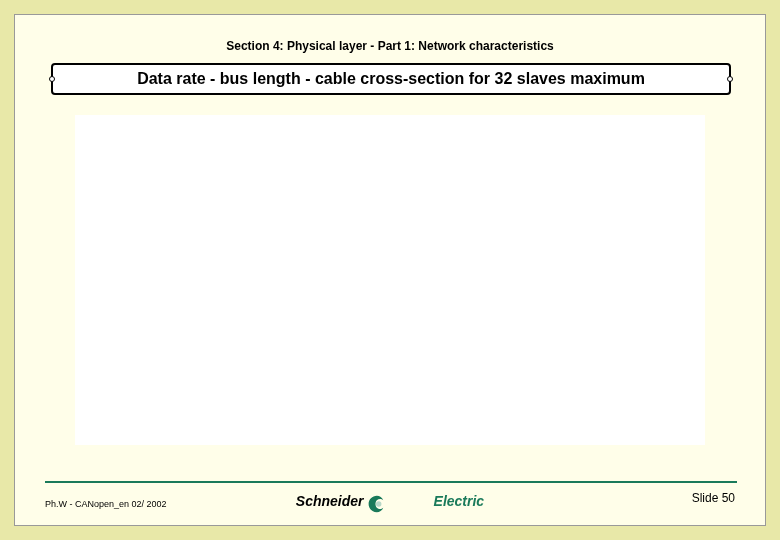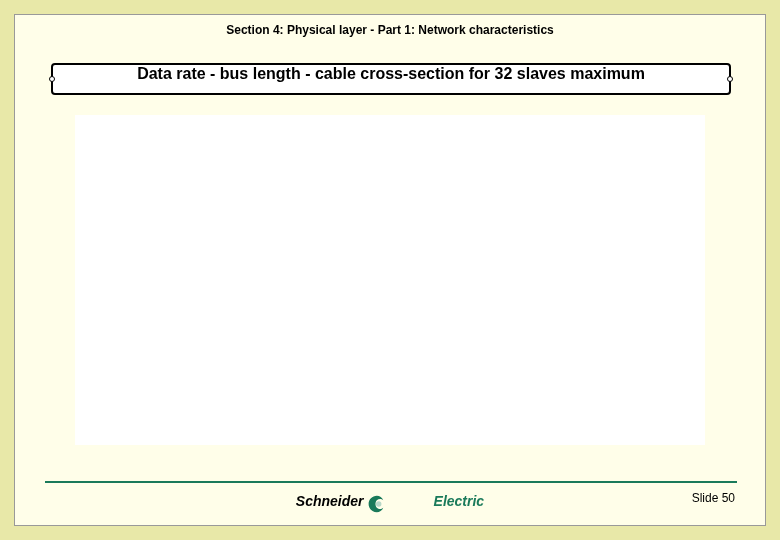--- a/index.html
+++ b/index.html
@@ -18,38 +18,38 @@
     width: 752px;
     height: 512px;
     background: #fffee9;
     border: 1px solid #999;
   }
   .section-header {
     text-align: center;
     font-size: 12px;
     font-weight: bold;
     color: #000;
-    padding-top: 8px;
+    padding-top: 24px;
   }
   .title-bar-wrap {
     position: absolute;
     left: 36px;
     top: 48px;
     width: 680px;
     height: 32px;
   }
   .title-bar {
     position: relative;
     width: 100%;
     height: 100%;
     background: #fff;
     border: 2px solid #000;
     border-radius: 4px;
     display: flex;
-    align-items: flex-start;
+    align-items: center;
     justify-content: center;
     font-size: 16px;
     font-weight: bold;
     color: #000;
   }
   .title-bar::before {
     content: "";
     position: absolute;
     left: -6px;
     top: 4px;
@@ -142,20 +142,21 @@
       <span>Data rate - bus length - cable cross-section for 32 slaves maximum</span>
       <span class="dot dot-right"></span>
     </div>
   </div>
 
   <div class="content-area"></div>
 
   <div class="footer-line"></div>
 
   <div class="footer-left">
+    <div>Ph.W -  CANopen_en   02/ 2002</div>
   </div>
 
   <div class="logo">
     <span class="logo-text1">Schneider</span>
     <span class="logo-swirl">
       <svg viewBox="0 0 24 24">
         <path d="M12 3 C7 3 3 7 3 12 C3 17 7 21 12 21 C15 21 18 19 19 16 C17 18 14 18 12 16 C10 14 10 10 12 8 C14 6 17 6 19 8 C18 5 15 3 12 3 Z" fill="#1a7a5a"></path>
         <circle cx="14" cy="12" r="3" fill="#b8d8c8"></circle>
       </svg>
     </span>

